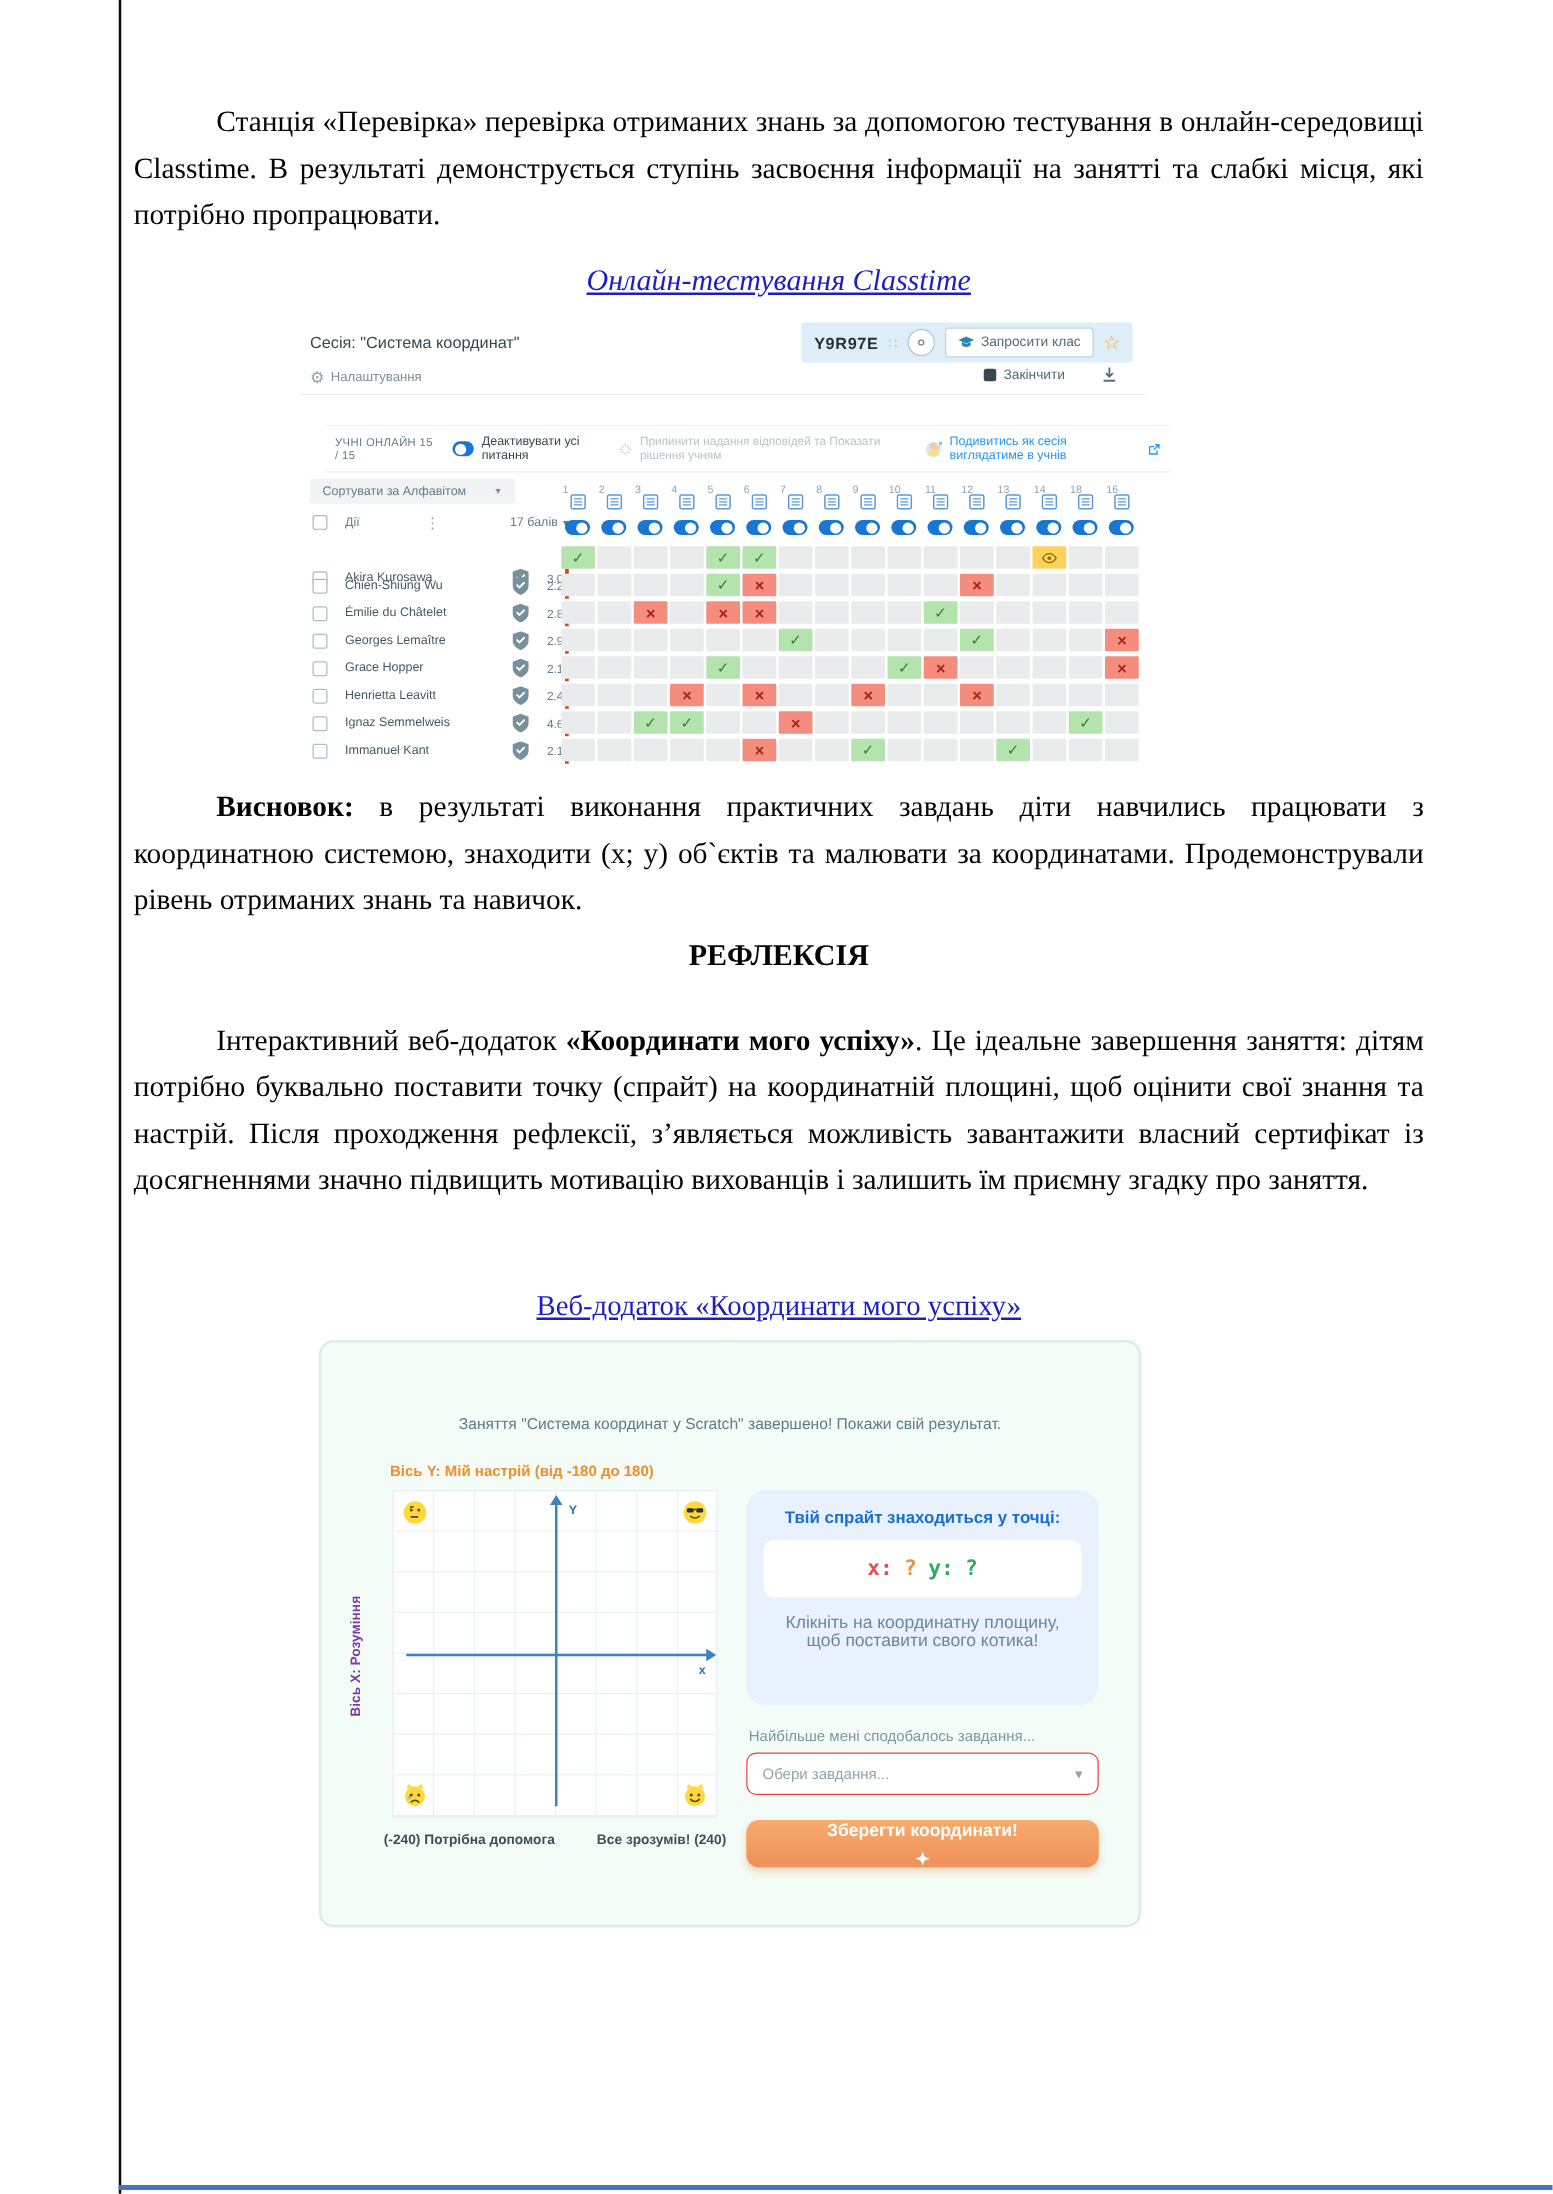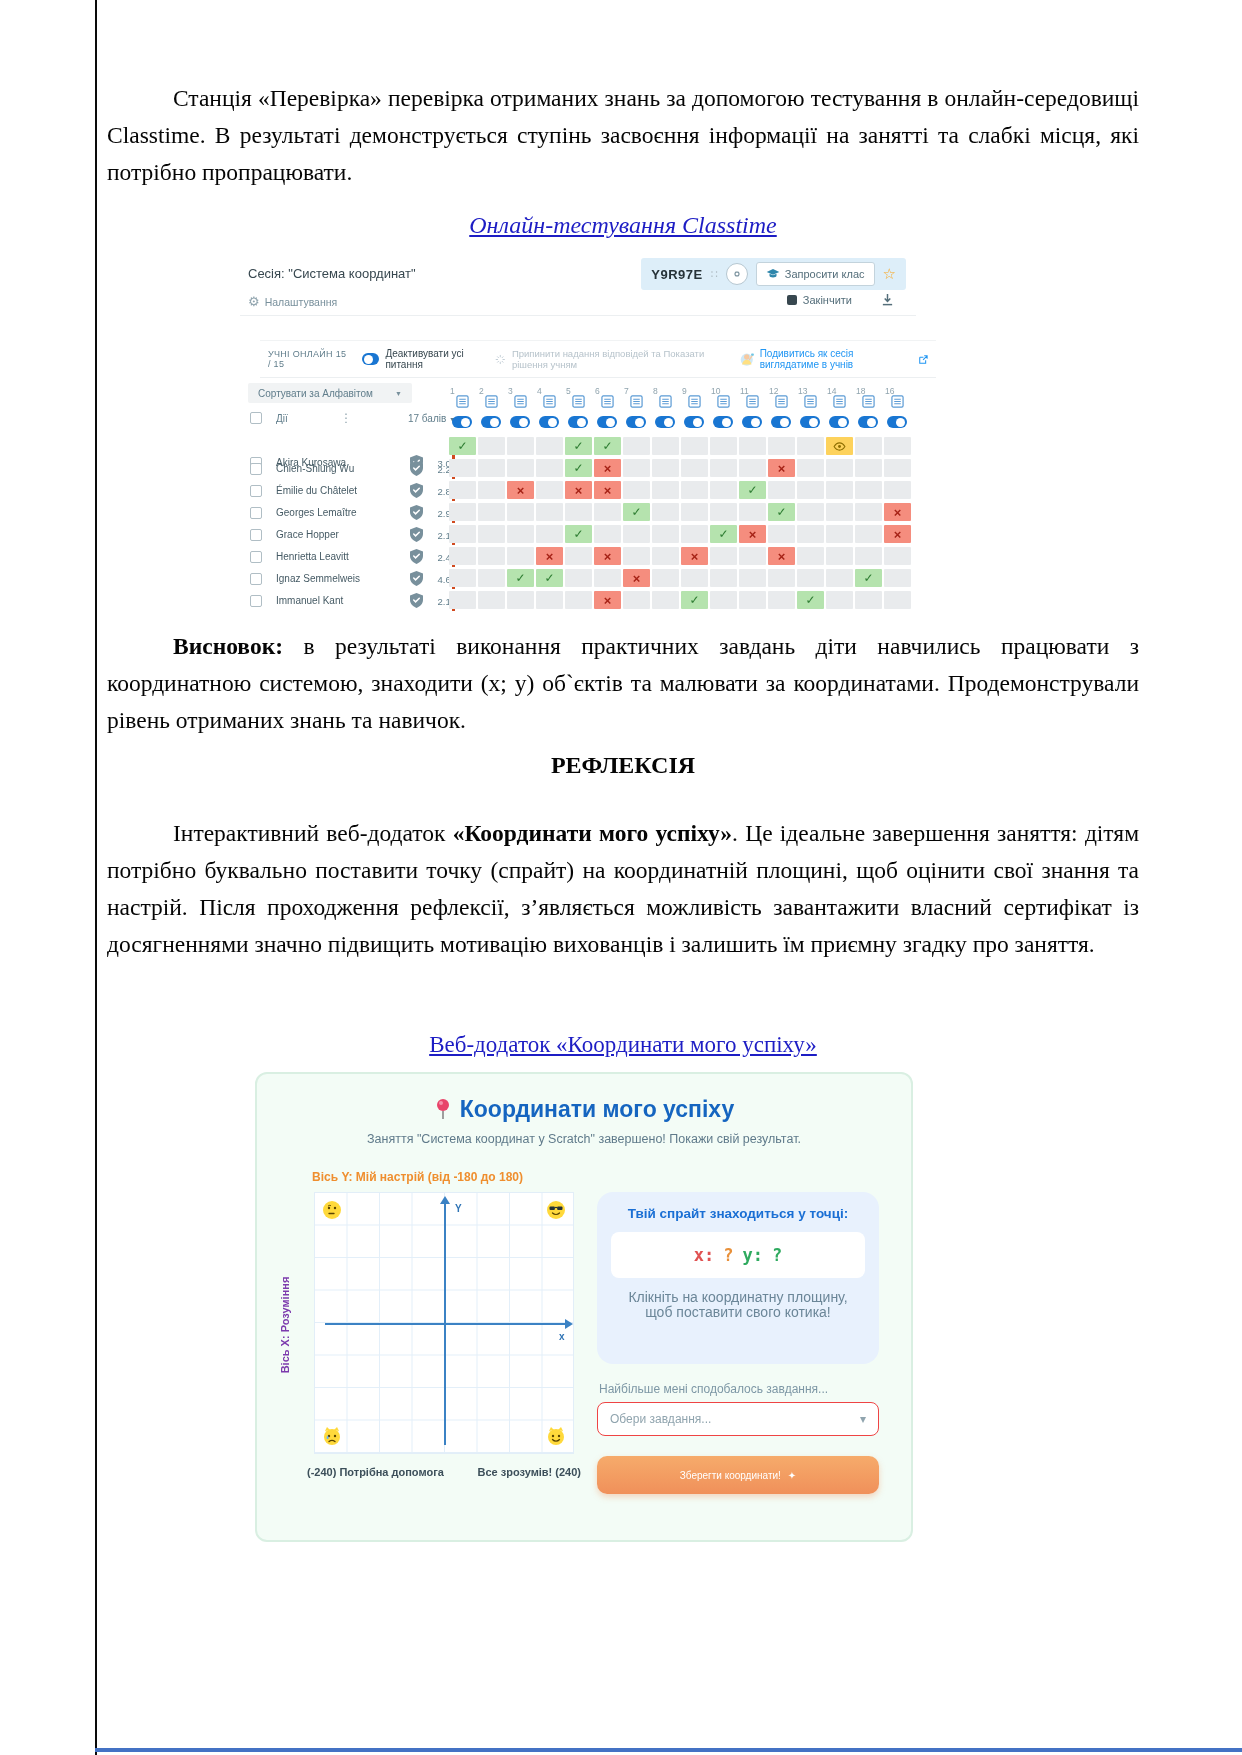--- a/index.html
+++ b/index.html
@@ -104,23 +104,23 @@
   .panel-title { font-size:13.5px; font-weight:bold; color:#1a6fd4; text-align:center; }
   .coords-box { margin-top:11px; background:#fff; border-radius:8px; height:46px; display:flex; align-items:center;
                 justify-content:center; gap:9px; font-family:"DejaVu Sans Mono", monospace; font-size:17px; font-weight:bold; }
   .cx-l { color:#e05252; } .cx-v { color:#e8903a; } .cy-l { color:#2faa5f; } .cy-v { color:#2faa5f; }
   .panel-hint { margin-top:12px; font-size:14px; color:#6b8698; text-align:center; line-height:15px; padding:0 6px; }
   .fav-label { position:absolute; left:342px; top:308px; font-size:12px; color:#7d97a5; }
   .app-select { position:absolute; left:340px; top:328px; width:282px; height:34px; background:#fff; border:1px solid #ef4444;
                 border-radius:8px; display:flex; align-items:center; justify-content:space-between; padding:0 12px;
                 font-size:12px; color:#90a4ae; }
   .save-btn { position:absolute; left:340px; top:382px; width:282px; height:38px; border:none; border-radius:10px;
-              background:linear-gradient(#f6ab6b,#f0905a); color:#fff; font-weight:normal; font-size:10px;
+              background:linear-gradient(#f6ab6b,#f0905a); color:#fff; font-weight:bold; font-size:14px;
               font-family:"Liberation Sans", sans-serif; display:flex; align-items:center; justify-content:center; gap:7px;
-              box-shadow:0 3px 6px rgba(240,144,90,.35); }
+              box-shadow:0 3px 6px rgba(240,144,90,.35);flex-direction:column; }
 </style>
 </head>
 <body>
 
 <div class="left-rule"></div>
 <div class="bottom-rule"></div>
 
 <div class="doc-par" style="top:80px;"><span class="indent"></span><span>Станція «Перевірка» перевірка отриманих знань за допомогою тестування в онлайн-середовищі Classtime. В результаті демонструється ступінь засвоєння інформації на занятті та слабкі місця, які потрібно пропрацювати.</span></div>
 
 <div class="doc-link" style="top:212px; font-size:24px; font-style:italic;">
@@ -556,29 +556,20 @@
 
 <div class="center-head" style="top:752px;">РЕФЛЕКСІЯ</div>
 
 <div class="doc-par" style="top:815px;"><span class="indent"></span><span>Інтерактивний веб-додаток </span><b>«Координати мого успіху»</b><span>. Це ідеальне завершення заняття: дітям потрібно буквально поставити точку (спрайт) на координатній площині, щоб оцінити свої знання та настрій. Після проходження рефлексії, з’являється можливість завантажити власний сертифікат із досягненнями значно підвищить мотивацію вихованців і залишить їм приємну згадку про заняття.</span></div>
 
 <div class="doc-link" style="top:1032px; font-size:23px;">
   <a href="#">Веб-додаток «Координати мого успіху»</a>
 </div>
 
 <div class="app">
-  <div class="app-title">
-    <span class="pin">
-      <svg width="18" height="22" viewBox="0 0 18 22">
-          <circle cx="9" cy="7" r="6" fill="#e8446a"></circle>
-          <circle cx="7" cy="5" r="2" fill="#f490aa"></circle>
-          <path d="M9 13v8" stroke="#9e9e9e" stroke-width="2"></path>
-        </svg>
-    </span><span>Координати мого успіху</span>
-  </div>
   <div class="app-sub">Заняття "Система координат у Scratch" завершено! Покажи свій результат.</div>
 
   <div class="axis-y-label">Вісь Y: Мій настрій (від -180 до 180)</div>
   <div class="axis-x-label">Вісь X: Розуміння</div>
 
   <div class="plot">
     <div class="ax-v"></div>
     <div class="ax-h"></div>
     <div class="arr-up"></div>
     <div class="arr-right"></div>

